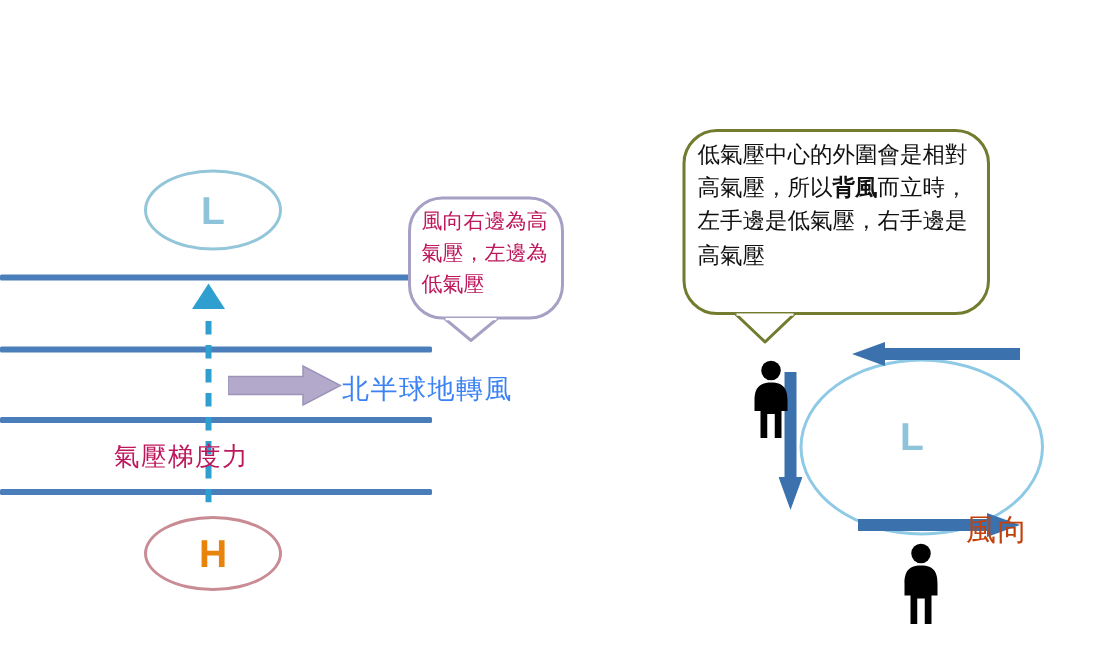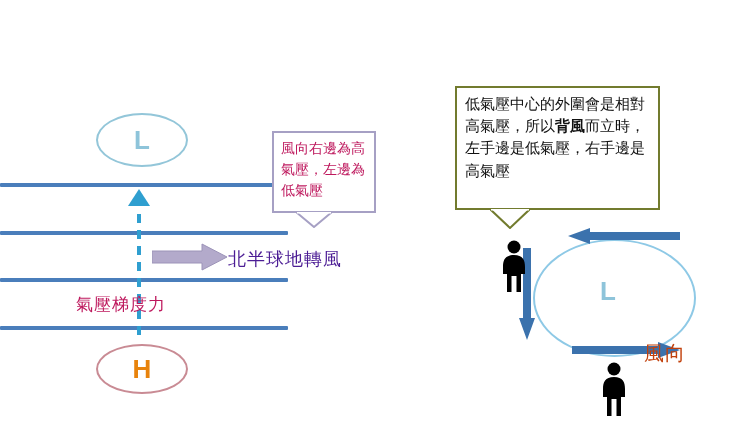--- a/index.html
+++ b/index.html
@@ -84,41 +84,42 @@
     top: 243px;
     width: 76px;
     height: 28px;
   }
   #geo-label {
     position: absolute;
     left: 228px;
     top: 247px;
     font-size: 18px;
     letter-spacing: 1px;
-    color: #4c1d95;
+    color: #3b82f6;
     white-space: nowrap;
     font-family: Liberation Mono, monospace;
   }
 
   #pgf-label {
     position: absolute;
     left: 76px;
     top: 293px;
     font-size: 17px;
     letter-spacing: 1px;
     color: #be185d;
     white-space: nowrap;
   }
 
   
   .callout {
     position: absolute;
     box-sizing: border-box;
     background: #ffffff;
     font-family: "Liberation Serif", "DejaVu Serif", serif;
+    border-radius: 23px;
   }
   #callout-left {
     left: 272px;
     top: 131px;
     width: 104px;
     height: 82px;
     border: 2px solid #a6a0c4;
     padding: 5px 7px 0 7px;
     font-size: 14px;
     line-height: 1.50;

